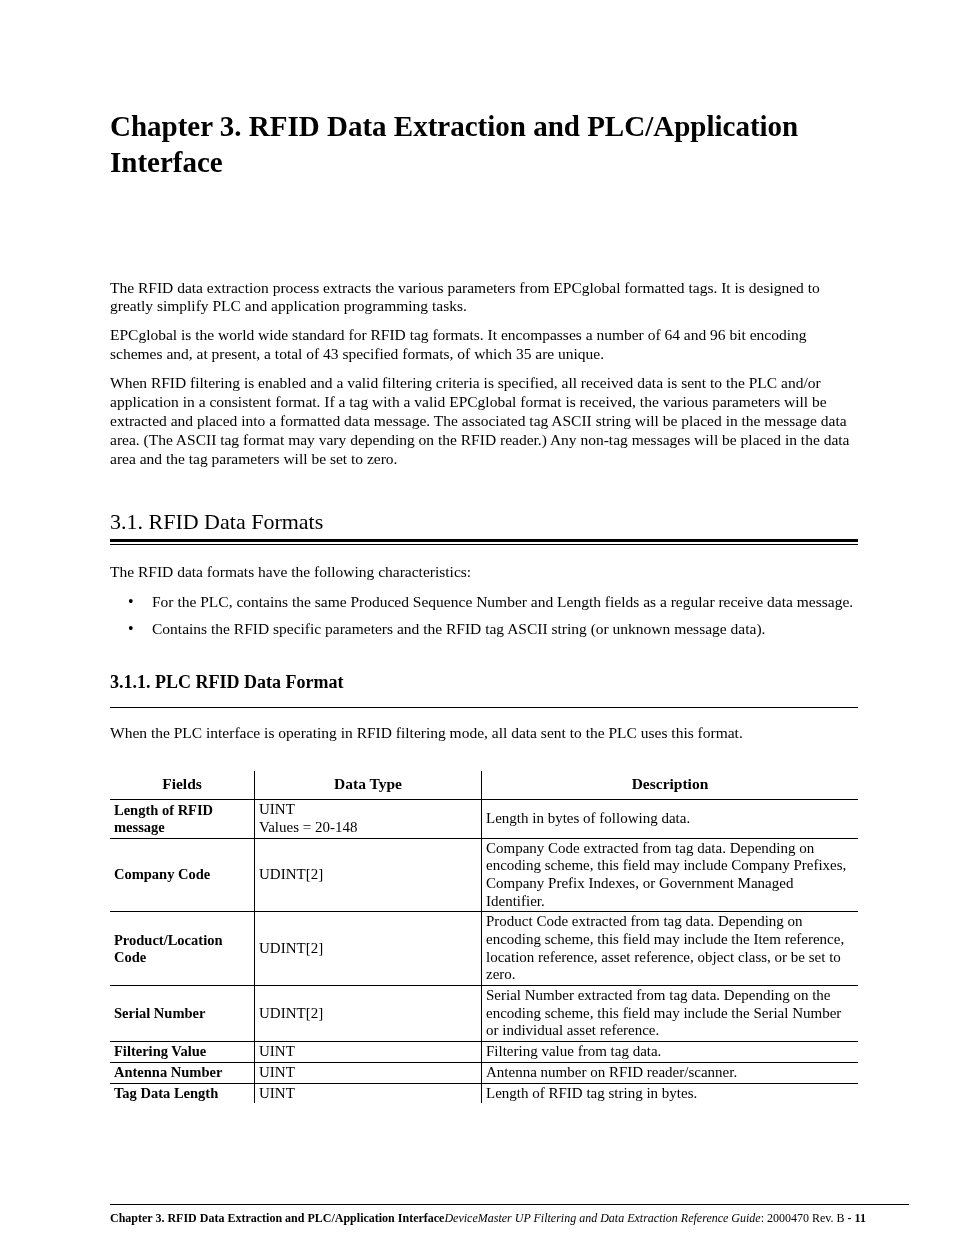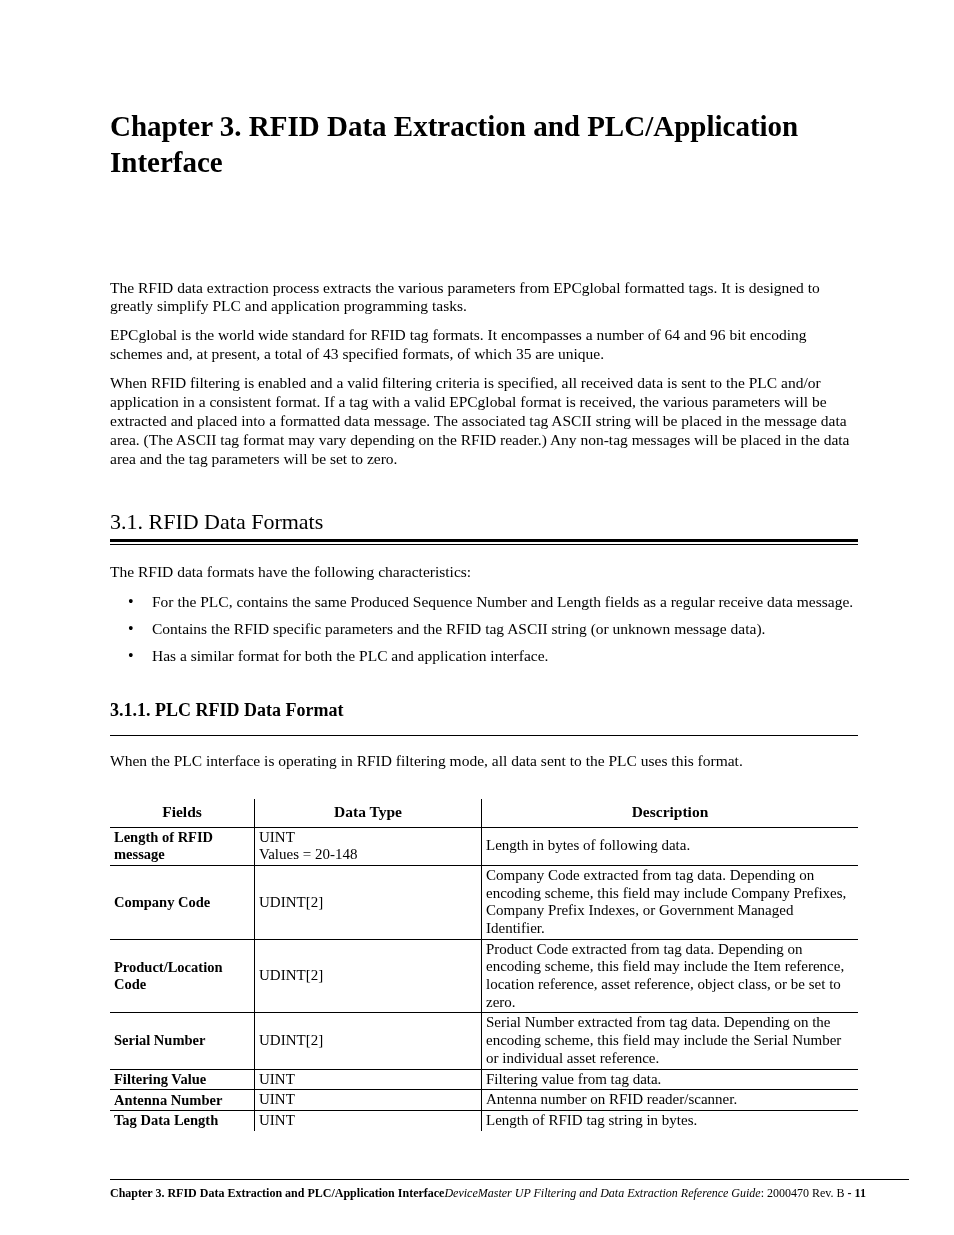--- a/index.html
+++ b/index.html
@@ -107,21 +107,21 @@
   }
   .footer-rule {
     border: 0;
     border-top: 1px solid #000;
     margin: 0 0 6px 0;
   }
   .footer {
     position: absolute;
     left: 110px;
     right: 45px;
-    bottom: 34px;
+    bottom: 9px;
     font-size: 12px;
   }
   .footer-line {
     white-space: nowrap;
   }
   .footer .fb { font-weight: bold; }
   .footer .fi { font-style: italic; }
 </style>
 </head>
 <body>
@@ -134,21 +134,20 @@
   <p class="body">EPCglobal is the world wide standard for RFID tag formats. It encompasses a number of 64 and 96 bit encoding schemes and, at present, a total of 43 specified formats, of which 35 are unique.</p>
   <p class="body">When RFID filtering is enabled and a valid filtering criteria is specified, all received data is sent to the PLC and/or application in a consistent format. If a tag with a valid EPCglobal format is received, the various parameters will be extracted and placed into a formatted data message. The associated tag ASCII string will be placed in the message data area. (The ASCII tag format may vary depending on the RFID reader.) Any non-tag messages will be placed in the data area and the tag parameters will be set to zero.</p>
 
   <h2 class="section">3.1.   RFID Data Formats</h2>
   <hr class="section-rule">
 
   <p class="body">The RFID data formats have the following characteristics:</p>
   <ul class="bullets">
     <li>For the PLC, contains the same Produced Sequence Number and Length fields as a regular receive data message.</li>
     <li>Contains the RFID specific parameters and the RFID tag ASCII string (or unknown message data).</li>
-    <li>Has a similar format for both the PLC and application interface.</li>
   </ul>
 
   <h3 class="subsection">3.1.1.    PLC RFID Data Format</h3>
   <hr class="subsection-rule">
 
   <p class="body">When the PLC interface is operating in RFID filtering mode, all data sent to the PLC uses this format.</p>
 
   <table class="data">
     <thead>
       <tr>

